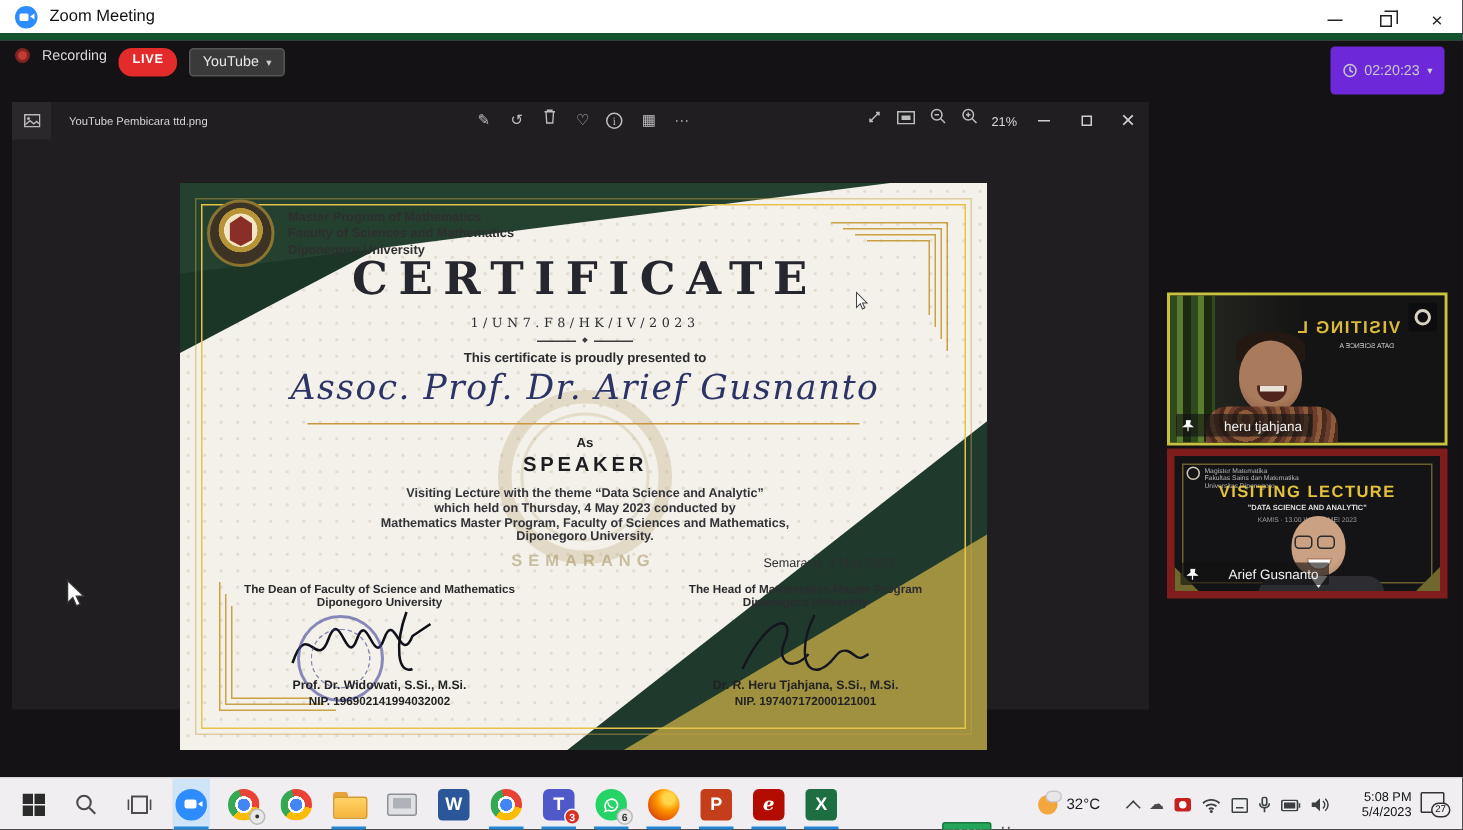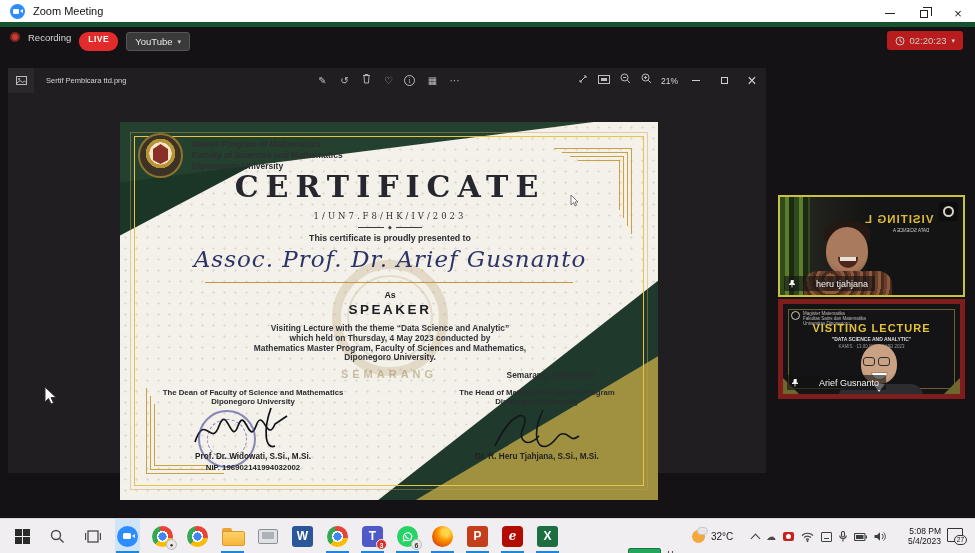--- a/index.html
+++ b/index.html
@@ -30,22 +30,22 @@
 
   .rec-bar { position:absolute; left:10px; top:5px; display:flex; gap:8px; }
   .rec-dot { width:10px; height:10px; border-radius:50%; background:#c23b34; border:2px solid #7e2521; }
   .rec-label { color:#d8d8d8; font-size:9.5px; }
   .live-pill { background:#e32b2b; color:#fff; font-weight:bold; font-size:8.5px;
     padding:2px 9px; border-radius:9px; letter-spacing:.5px; }
   .yt-btn { background:#3a3a3a; border:1px solid #565656; color:#e8e8e8; font-size:9.5px;
     border-radius:3px; padding:3px 8px; display:flex; align-items:center; gap:5px; }
   .caret { font-size:7px; color:#cfcfcf; }
 
-  .timer-chip { position:absolute; right:12px; top:4px; background:#b91c1c; border-radius:3px;
-    height:19px; display:flex; align-items:center; gap:5px; padding:0 8px; color:#c9c9c9; font-size:9.5px; }
+  .timer-chip { position:absolute; right:12px; top:4px; background:#6d28d9; border-radius:3px;
+    height:32px; display:flex; align-items:center; gap:5px; padding:0 8px; color:#c9c9c9; font-size:9.5px; }
 
   
   .viewer { position:absolute; left:8px; top:41px; width:758px; height:405px; background:#211e21; }
   .v-toolbar { position:absolute; left:0; top:0; width:100%; height:25px; display:flex; align-items:center; }
   .v-tab { width:26px; height:25px; background:#2b282b; display:flex; align-items:center; justify-content:center; }
   .v-filename { color:#d5d5d5; font-size:7.5px; margin-left:12px; }
   .v-center { position:absolute; left:308px; top:0; height:25px; display:flex; align-items:center; gap:9px; }
   .v-ico { color:#bdbdbd; font-size:10px; width:13px; text-align:center; line-height:25px; }
   .v-right { position:absolute; right:4px; top:0; height:25px; display:flex; align-items:center; gap:8px; }
   .v-zoomlvl { color:#d8d8d8; font-size:8.5px; }
@@ -93,21 +93,21 @@
   .c-number { top:89px; font-family:"DejaVu Serif",serif; font-size:8.5px; letter-spacing:3px; color:#2e2e33; }
   .c-orn { top:102px; display:flex; align-items:center; justify-content:center; gap:4px; color:#3c3c40; font-size:5px; }
   .c-orn .bar { width:26px; height:1px; background:#3c3c40; }
   .c-presented { top:111px; font-size:8.8px; font-weight:bold; color:#2c2c30; }
   .c-recipient { top:124px; font-family:"DejaVu Serif","Liberation Serif",serif; font-style:italic;
     font-size:23px; color:#2c3366; letter-spacing:1px; }
   .c-underline { position:absolute; left:85px; right:85px; top:160px; height:1px; background:#c9973f; }
   .c-as { top:168px; font-size:8.8px; font-weight:bold; color:#222; }
   .c-role { top:180px; font-size:13.5px; font-weight:bold; letter-spacing:2.5px; color:#1d1d22; }
   .c-body { top:202px; font-size:8.4px; font-weight:bold; color:#33343a; line-height:9.8px; }
-  .c-date { position:absolute; right:62px; top:248px; font-size:8.4px; font-weight:bold; color:#2d2d32; }
+  .c-date { position:absolute; right:62px; top:248px; font-size:8.4px; font-weight:normal; color:#2d2d32; }
   .sig-block { position:absolute; width:250px; text-align:center; top:266px; font-size:7.8px;
     font-weight:bold; color:#2c2c30; line-height:9px; }
   .sig-name { position:absolute; width:250px; text-align:center; top:330px; font-size:8.2px;
     font-weight:bold; color:#222; }
   .sig-nip { position:absolute; width:250px; text-align:center; top:341px; font-size:7.8px;
     font-weight:bold; color:#222; }
   .stamp { position:absolute; left:78px; top:288px; width:58px; height:58px; border-radius:50%;
     border:2px solid rgba(62,66,152,.7); opacity:.85; }
   .stamp::after { content:""; position:absolute; inset:7px; border-radius:50%;
     border:1px dashed rgba(62,66,152,.7); }
@@ -260,21 +260,21 @@
 
     <div class="viewer">
       <div class="v-toolbar">
         <div class="v-tab">
           <svg width="11" height="9" viewBox="0 0 11 9">
             <rect x="0.5" y="0.5" width="10" height="8" fill="none" stroke="#b9b9b9"></rect>
             <circle cx="3" cy="3" r="1" fill="#b9b9b9"></circle>
             <path d="M1 7 L4 4.5 L6.5 6.5 L8.5 5 L10 6.5" fill="none" stroke="#b9b9b9"></path>
           </svg>
         </div>
-        <div class="v-filename">Sertif Pembicara ttd.png</div>
+        <div class="v-filename">YouTube Pembicara ttd.png</div>
 
         <div class="v-center">
           <div class="v-ico">✎</div>
           <div class="v-ico">↺</div>
           <div class="v-ico">
             <svg width="9" height="11" viewBox="0 0 9 11">
                 <path d="M1 2.5 H8 M3 2.5 V1.5 H6 V2.5 M2 2.5 L2.5 10 H6.5 L7 2.5" fill="none" stroke="#bdbdbd" stroke-width="0.9"></path>
               </svg>
           </div>
           <div class="v-ico">♡</div>
@@ -381,20 +381,21 @@
       <div class="sig-nip" style="left:8px;">NIP. 196902141994032002</div>
 
       <div class="sig-block" style="left:292px;">
         <div>The Head of Mathematics Master Program</div>
         <div>Diponegoro University</div>
       </div>
       <svg class="sig-svg" style="left:345px; top:280px;" width="160" height="54" viewBox="0 0 160 54">
         <path d="M30 44 C 48 6, 66 8, 58 26 C 52 40, 64 46, 74 34 M78 8 C 68 28, 70 48, 82 44 C 92 40, 92 30, 100 32 C 106 34, 106 40, 114 34" fill="none" stroke="#15151d" stroke-width="1.6"></path>
       </svg>
       <div class="sig-name" style="left:292px;">Dr. R. Heru Tjahjana, S.Si., M.Si.</div>
+      <div class="sig-nip" style="left:292px;">NIP. 197407172000121001</div>
 
       <svg class="cursor" style="left:450px; top:72px;" width="9" height="13" viewBox="0 0 9 13">
         <path d="M1 1 L1 11 L3.5 8.5 L5 12 L6.5 11.2 L5 8 L8 8 Z" fill="#fff" stroke="#444" stroke-width="0.7"></path>
       </svg>
     </div>
 
     <svg class="cursor" style="left:44px; top:359px;" width="13" height="19" viewBox="0 0 13 19">
       <path d="M1 1 L1 16 L4.5 12.5 L7 18 L9.5 16.8 L7 11.5 L12 11.5 Z" fill="#fff" stroke="#333" stroke-width="1"></path>
     </svg>
 

